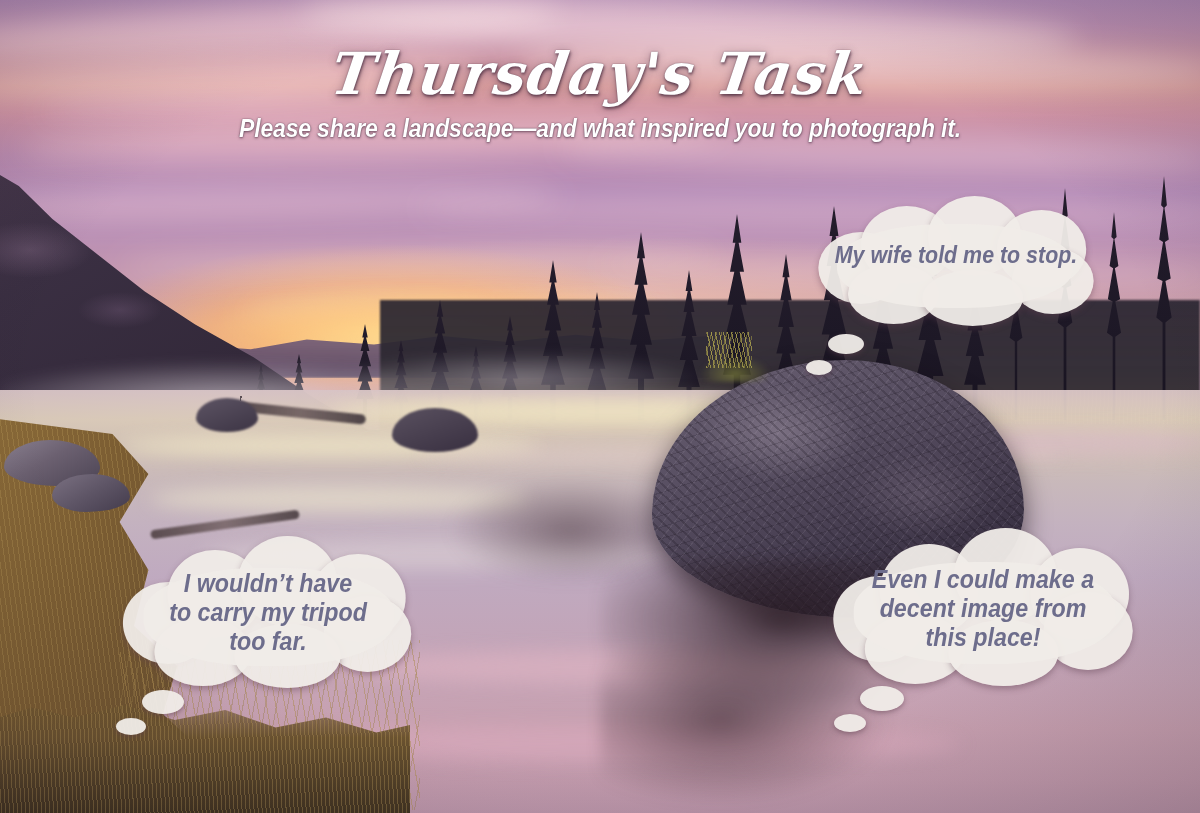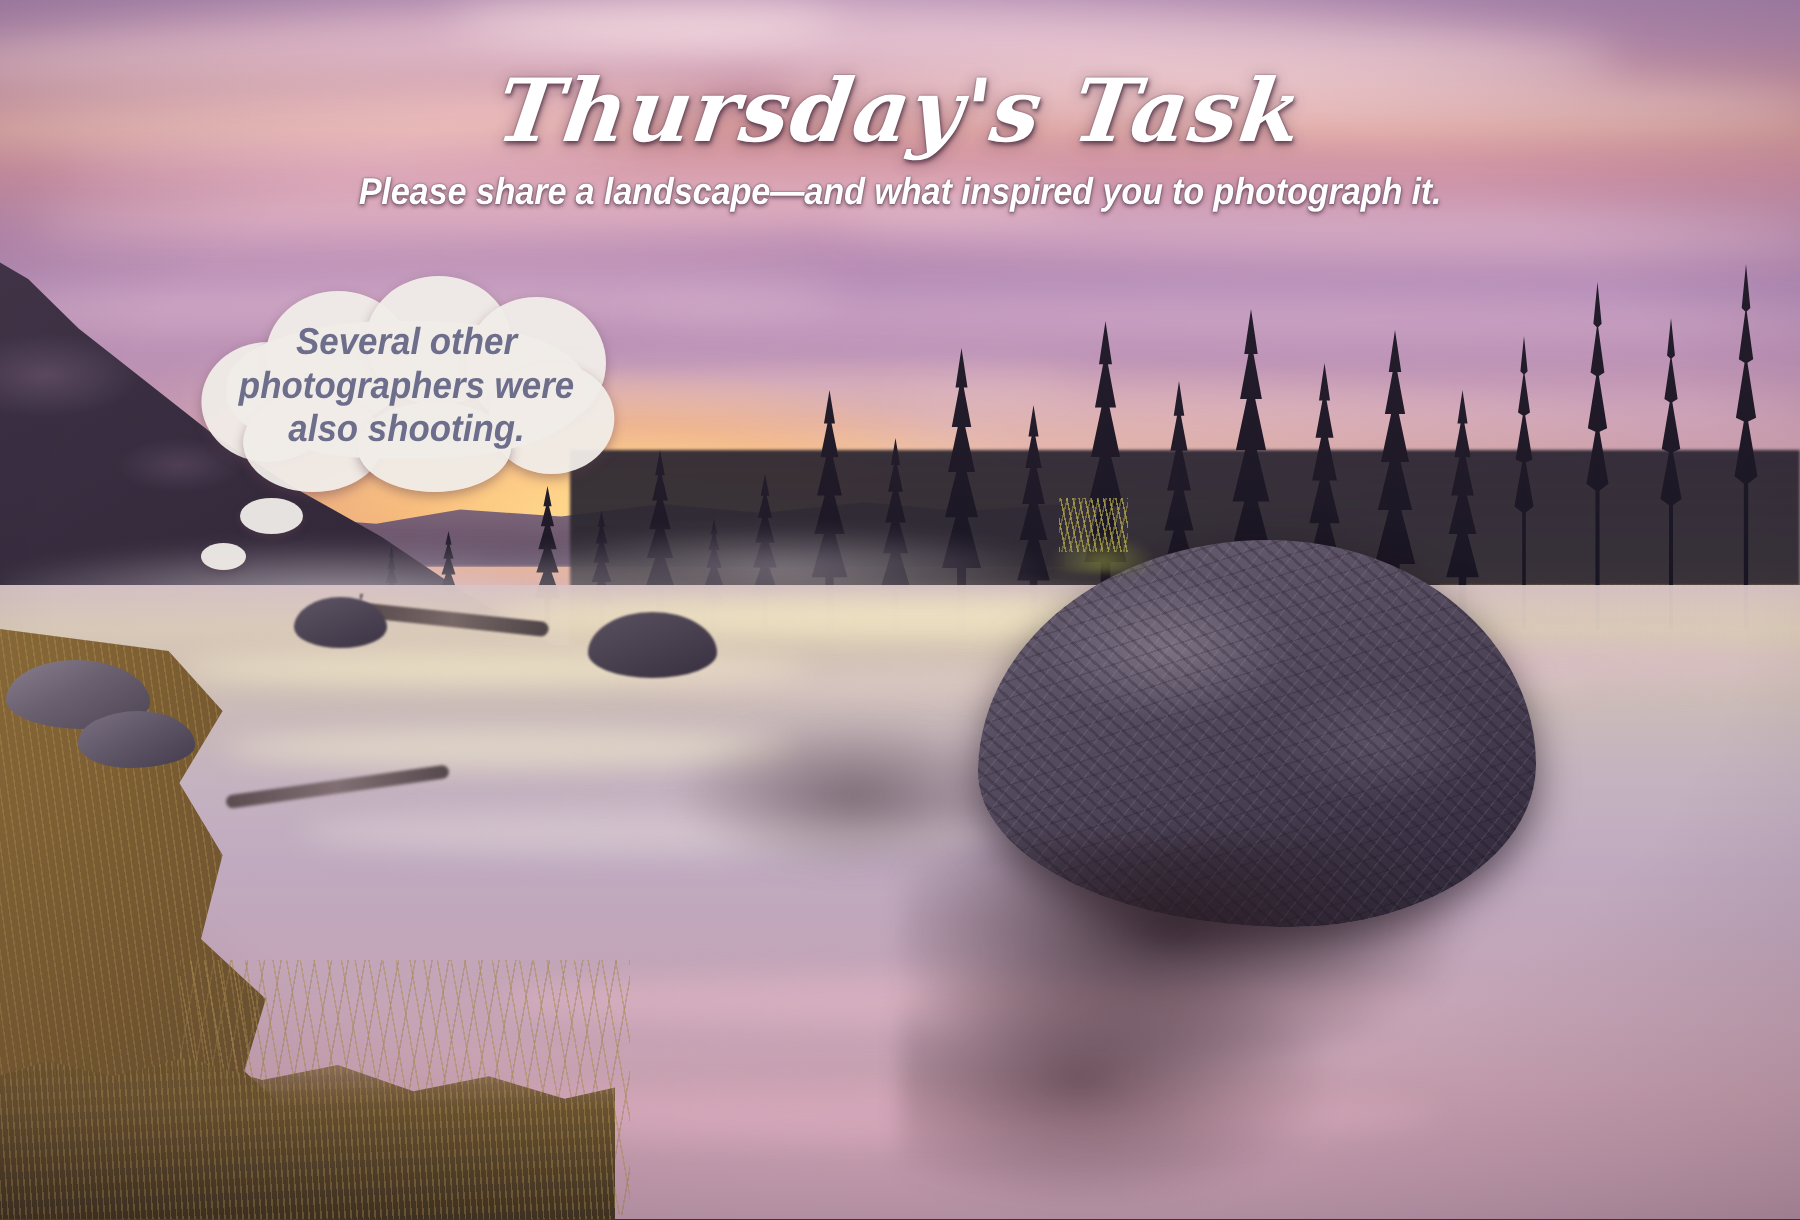--- a/index.html
+++ b/index.html
@@ -445,35 +445,67 @@
     <div class="rockL2"></div>
     <div class="grassblades"></div>
     <div class="bottomgrass"></div>
 
     <div class="vignette"></div>
   </div>
 
   <div class="title">Thursday's Task</div>
   <div class="subtitle">Please share a landscape—and what inspired you to photograph it.</div>
 
-  <div class="bubble" style="left:118px; top:184px; width:306px; height:146px;">
+
+  <div class="bubble" style="left:806px; top:194px; width:300px; height:136px;">
     <div class="bubble-body b-opaque">
-      <div class="lobe" style="left:6px;   top:44px;  width:96px;  height:80px;"></div>
-      <div class="lobe" style="left:52px;  top:10px;  width:104px; height:88px;"></div>
-      <div class="lobe" style="left:124px; top:0px;   width:104px; height:86px;"></div>
-      <div class="lobe" style="left:196px; top:14px;  width:100px; height:88px;"></div>
-      <div class="lobe" style="left:212px; top:58px;  width:90px;  height:74px;"></div>
-      <div class="lobe" style="left:36px;  top:78px;  width:100px; height:66px;"></div>
-      <div class="lobe" style="left:118px; top:84px;  width:110px; height:60px;"></div>
-      <div class="core" style="left:24px;  top:30px;  width:258px; height:92px;"></div>
-      <div class="bubble-text" style="font-size:25px;">Several other
-photographers were
-also shooting.</div>
+      <div class="lobe" style="left:2px;   top:38px;  width:92px;  height:72px;"></div>
+      <div class="lobe" style="left:48px;  top:12px;  width:98px;  height:78px;"></div>
+      <div class="lobe" style="left:120px; top:2px;   width:100px; height:80px;"></div>
+      <div class="lobe" style="left:194px; top:16px;  width:96px;  height:78px;"></div>
+      <div class="lobe" style="left:210px; top:54px;  width:88px;  height:66px;"></div>
+      <div class="lobe" style="left:34px;  top:70px;  width:98px;  height:60px;"></div>
+      <div class="lobe" style="left:114px; top:76px;  width:108px; height:56px;"></div>
+      <div class="core" style="left:22px;  top:30px;  width:254px; height:84px;"></div>
+      <div class="bubble-text" style="font-size:23px; margin-top:-14px;">My wife told me to stop.</div>
     </div>
-    <div class="dot b-opaque" style="left:42px;  top:148px; width:42px; height:24px;"></div>
-    <div class="dot b-opaque" style="left:16px;  top:178px; width:30px; height:18px;"></div>
+    <div class="dot b-opaque" style="left:22px; top:140px; width:36px; height:20px;"></div>
+    <div class="dot b-opaque" style="left:0px;  top:166px; width:26px; height:15px;"></div>
   </div>
 
 
-
-
+  <div class="bubble" style="left:112px; top:534px; width:312px; height:156px;">
+    <div class="bubble-body b-opaque">
+      <div class="lobe" style="left:0px;   top:48px;  width:98px;  height:82px;"></div>
+      <div class="lobe" style="left:48px;  top:16px;  width:102px; height:88px;"></div>
+      <div class="lobe" style="left:124px; top:2px;   width:106px; height:90px;"></div>
+      <div class="lobe" style="left:202px; top:20px;  width:102px; height:88px;"></div>
+      <div class="lobe" style="left:216px; top:62px;  width:94px;  height:76px;"></div>
+      <div class="lobe" style="left:34px;  top:84px;  width:104px; height:68px;"></div>
+      <div class="lobe" style="left:120px; top:90px;  width:114px; height:64px;"></div>
+      <div class="core" style="left:22px;  top:34px;  width:270px; height:98px;"></div>
+      <div class="bubble-text" style="font-size:25px;">I wouldn’t have
+to carry my tripod
+too far.</div>
+    </div>
+    <div class="dot b-opaque" style="left:30px; top:156px; width:42px; height:24px;"></div>
+    <div class="dot b-opaque" style="left:4px;  top:184px; width:30px; height:17px;"></div>
+  </div>
+
+  <div class="bubble" style="left:820px; top:526px; width:326px; height:164px;">
+    <div class="bubble-body b-opaque">
+      <div class="lobe" style="left:2px;   top:50px;  width:100px; height:86px;"></div>
+      <div class="lobe" style="left:52px;  top:18px;  width:106px; height:92px;"></div>
+      <div class="lobe" style="left:132px; top:2px;   width:110px; height:94px;"></div>
+      <div class="lobe" style="left:214px; top:22px;  width:106px; height:92px;"></div>
+      <div class="lobe" style="left:228px; top:66px;  width:96px;  height:78px;"></div>
+      <div class="lobe" style="left:36px;  top:88px;  width:108px; height:70px;"></div>
+      <div class="lobe" style="left:126px; top:94px;  width:118px; height:66px;"></div>
+      <div class="core" style="left:24px;  top:36px;  width:282px; height:102px;"></div>
+      <div class="bubble-text" style="font-size:25px;">Even I could make a
+decent image from
+this place!</div>
+    </div>
+    <div class="dot b-opaque" style="left:40px; top:160px; width:44px; height:25px;"></div>
+    <div class="dot b-opaque" style="left:14px; top:188px; width:32px; height:18px;"></div>
+  </div>
 
 </div>
 
 </body></html>

